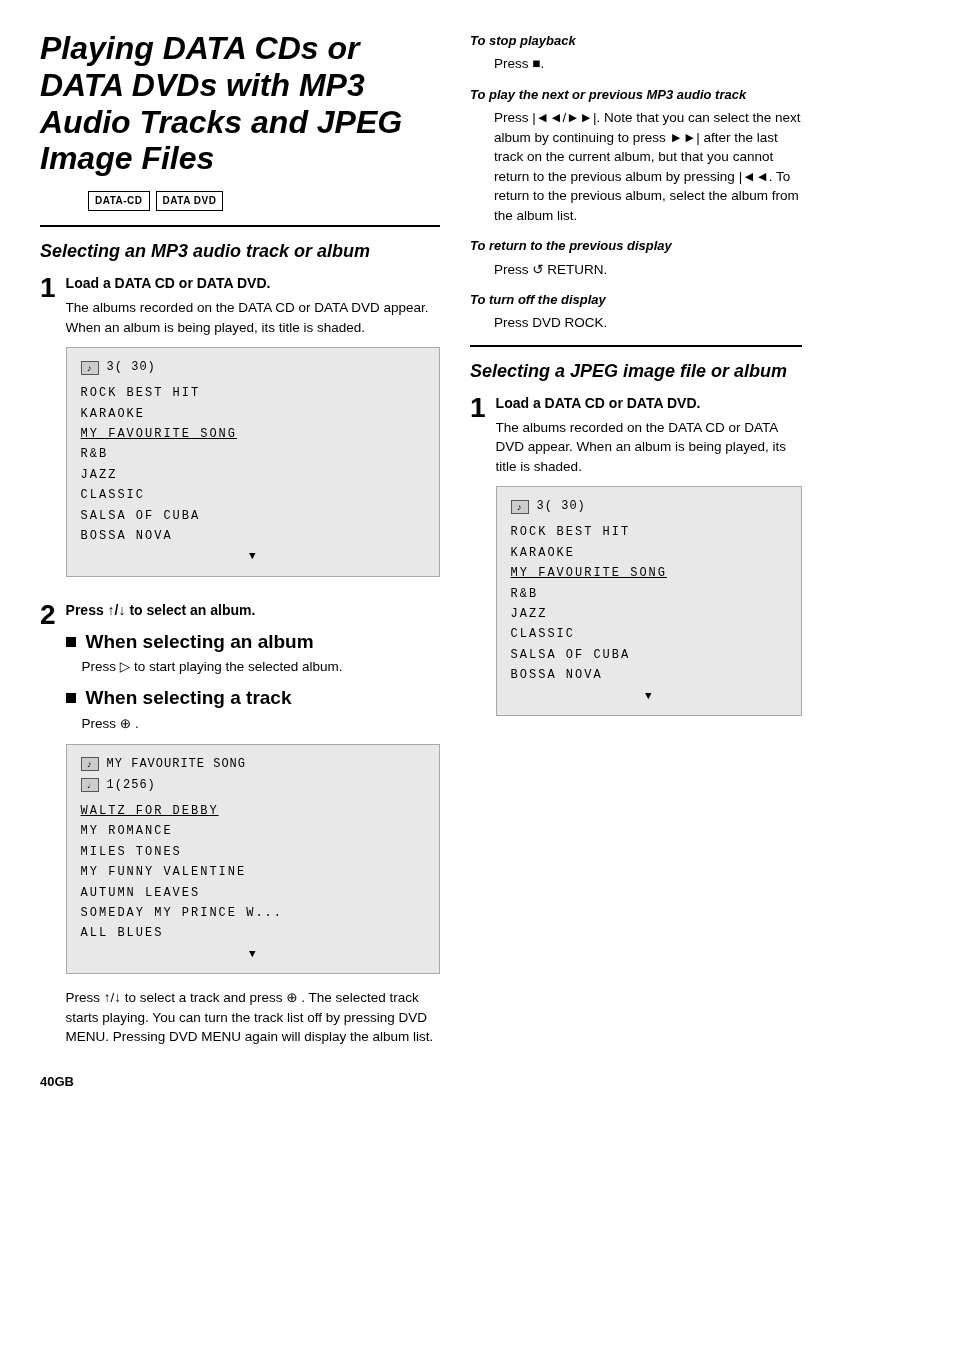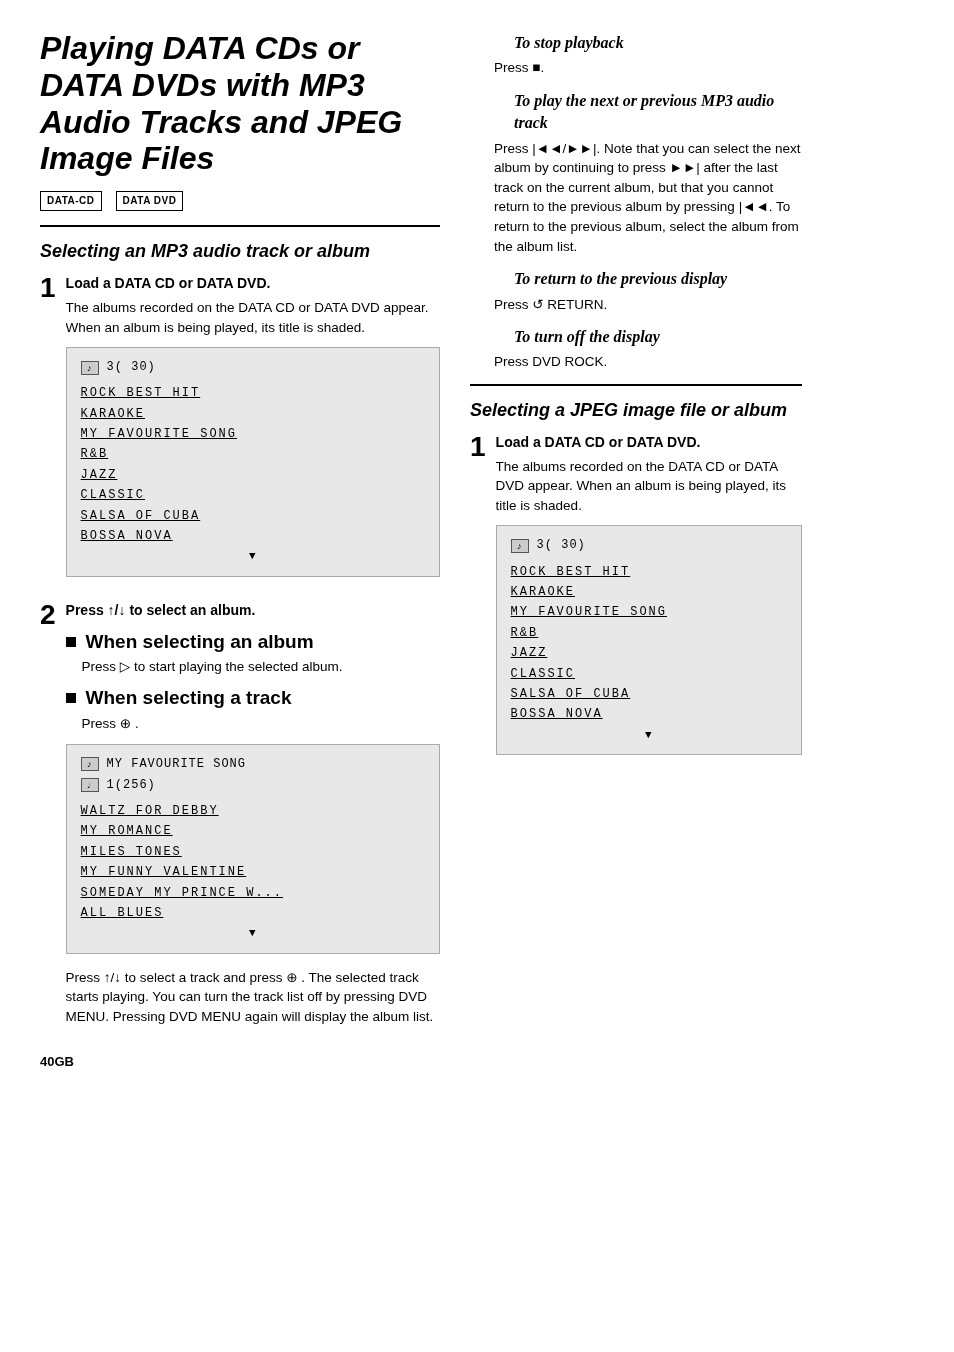--- a/index.html
+++ b/index.html
@@ -35,22 +35,23 @@
     .main-title {
       font-size: 32px;
       font-weight: 900;
       font-style: italic;
       line-height: 1.15;
       margin-bottom: 14px;
       font-family: Arial Black, Arial, sans-serif;
     }
     .badges {
       display: flex;
-      gap: 14px;
+      gap: 6px;
       margin-bottom: 14px;
+      margin-left: 48px;
     }
     .badge {
       border: 1.5px solid #000;
       padding: 2px 6px;
       font-size: 10px;
       font-weight: bold;
       letter-spacing: 0.5px;
     }
     hr {
       border: none;
@@ -114,21 +115,20 @@
       background: #ccc;
       font-size: 9px;
       text-align: center;
       line-height: 14px;
     }
     .lcd-row {
       font-family: 'Courier New', monospace;
       font-size: 12px;
       letter-spacing: 2px;
       line-height: 1.7;
-      text-decoration: underline;
     }
     .lcd-row.selected {
       text-decoration: underline;
     }
     .lcd-arrow {
       text-align: center;
       font-size: 11px;
       margin-top: 2px;
     }
     .sub-step {
@@ -148,27 +148,26 @@
       height: 10px;
       background: #000;
       margin-right: 4px;
     }
     .sub-step-body {
       font-size: 13.5px;
       margin-left: 16px;
       margin-bottom: 4px;
     }
     .right-section-title {
-      font-size: 16px;
+      font-size: 13px;
       font-weight: 900;
       font-style: italic;
       margin-bottom: 4px;
       margin-top: 2px;
-      font-family: Liberation Serif, serif;
-      margin-left: 44px;
+      font-family: Liberation Sans, sans-serif;
     }
     .right-section-body {
       font-size: 13.5px;
       line-height: 1.45;
       margin-bottom: 12px;
     }
     .right-section-body p {
       margin-bottom: 6px;
       margin-left: 24px;
     }
@@ -248,20 +247,21 @@
               <span>MY FAVOURITE SONG</span>
             </div>
             <div class="lcd-header" style="margin-bottom:6px;">
               <span class="lcd-icon">♩</span>
               <span>1(256)</span>
             </div>
             <div class="lcd-row selected">WALTZ FOR DEBBY</div>
             <div class="lcd-row">MY ROMANCE</div>
             <div class="lcd-row">MILES TONES</div>
             <div class="lcd-row">MY FUNNY VALENTINE</div>
+            <div class="lcd-row">AUTUMN LEAVES</div>
             <div class="lcd-row">SOMEDAY MY PRINCE W...</div>
             <div class="lcd-row">ALL BLUES</div>
             <div class="lcd-arrow">▼</div>
           </div>
 
           <div class="step-body">Press ↑/↓ to select a track and press ⊕ . The selected track starts playing. You can turn the track list off by pressing DVD MENU. Pressing DVD MENU again will display the album list.</div>
         </div>
       </div>
 
       <div class="page-footer">40GB</div>

